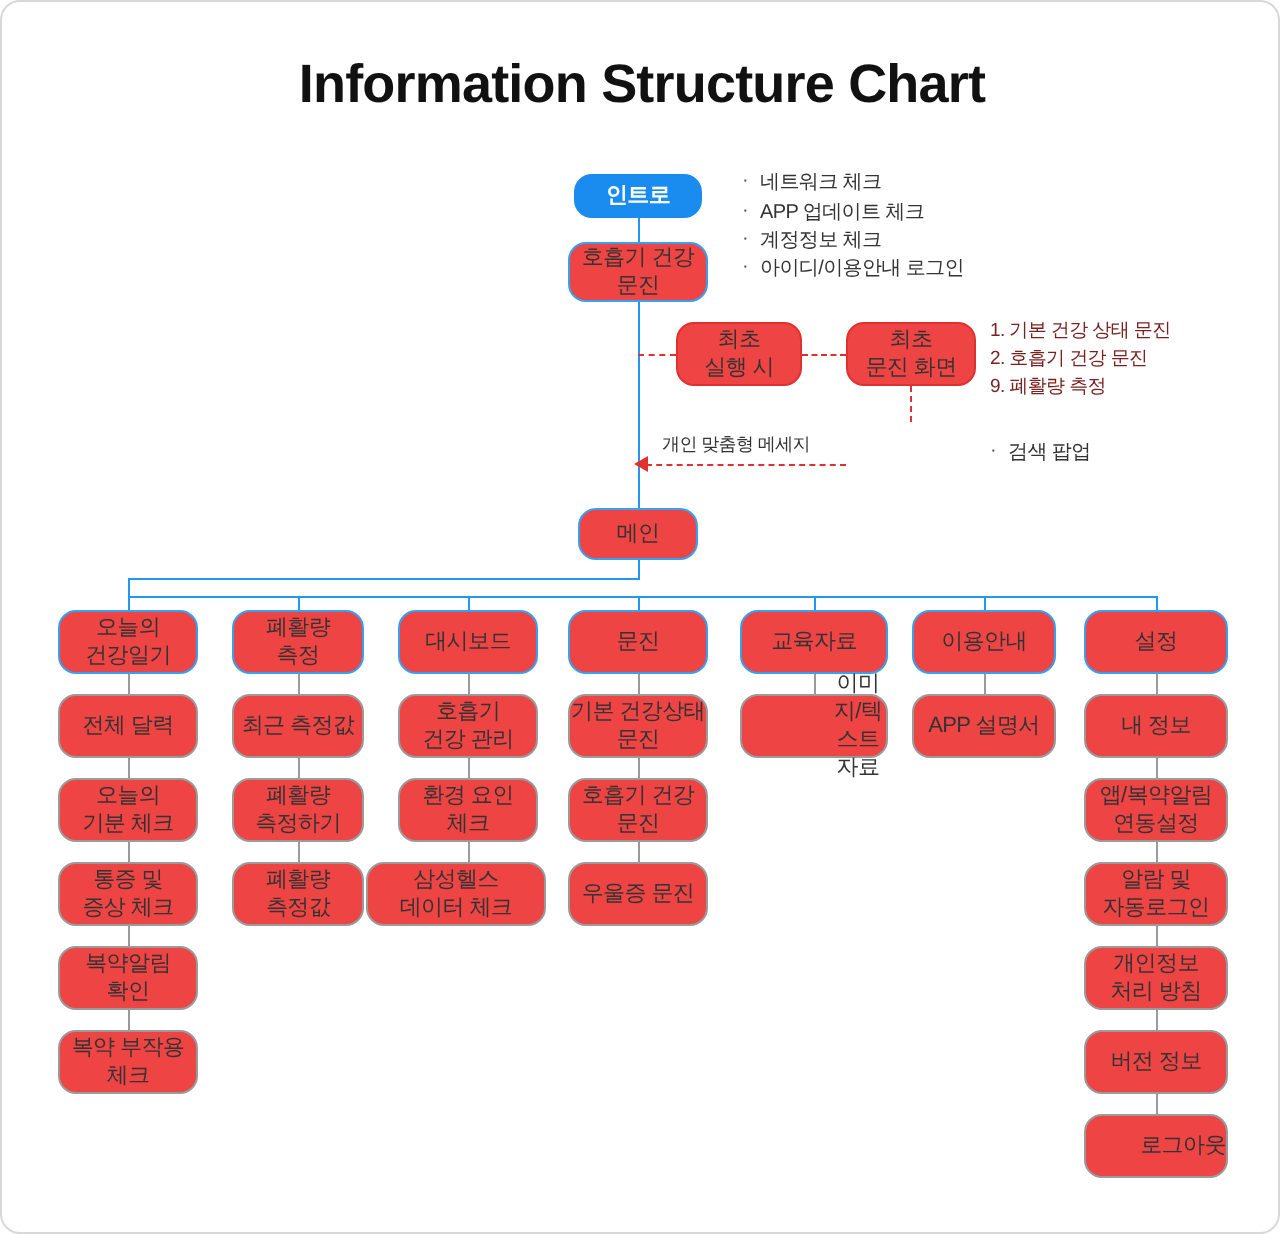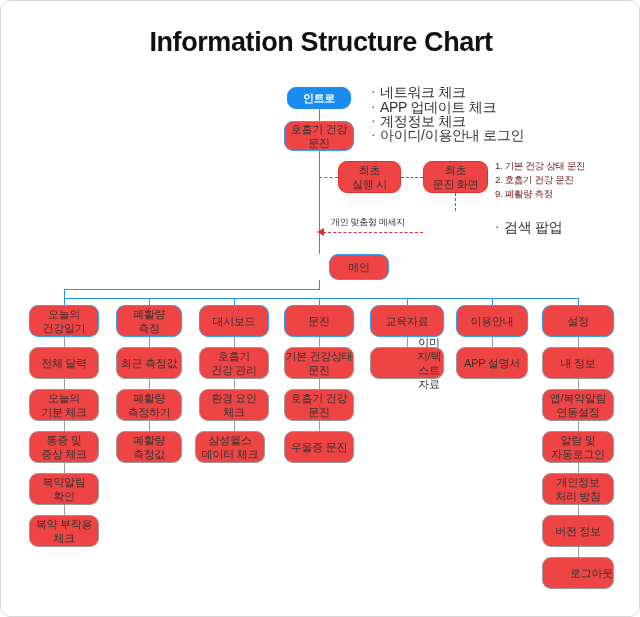--- a/index.html
+++ b/index.html
@@ -100,21 +100,21 @@
     position: absolute;
     font-size: 9.5px;
     line-height: 14px;
     letter-spacing: -0.3px;
     color: #333333;
     white-space: pre-line;
   }
   .anno.maroon { color: #7a2020; }
   .bullets {
     position: absolute;
-    font-size: 14px;
+    font-size: 10px;
     line-height: 14.5px;
     letter-spacing: -0.3px;
     color: #333333;
     list-style: none;
     margin: 0;
     padding: 0;
   }
   .bullets li { position: relative; padding-left: 11px; }
   .bullets li:before {
     content: "·";
@@ -212,21 +212,21 @@
   <div class="msg-label" style="left:330px; top:215px;">개인 맞춤형 메세지</div>
 
   <div class="anno maroon" style="left:494px; top:158px;">1. 기본 건강 상태 문진
 2. 호흡기 건강 문진
 9. 폐활량 측정</div>
 
   <ul class="bullets" style="left:492px; top:219px;">
     <li>검색 팝업</li>
   </ul>
 
-  <div class="node blue" style="left:288px; top:253px; width:60px; height:26px;margin-left:40px;">메인</div>
+  <div class="node blue" style="left:288px; top:253px; width:60px; height:26px;">메인</div>
 
   <div id="tree">
       <div class="node blue" style="left: 28px; top: 304px; width: 70px; height: 32px;">오늘의
 건강일기</div>
       <div class="node gray" style="left: 28px; top: 346px; width: 70px; height: 32px;">전체 달력</div>
       <div class="node gray" style="left: 28px; top: 388px; width: 70px; height: 32px;">오늘의
 기분 체크</div>
       <div class="node gray" style="left: 28px; top: 430px; width: 70px; height: 32px;">통증 및
 증상 체크</div>
       <div class="node gray" style="left: 28px; top: 472px; width: 70px; height: 32px;">복약알림
@@ -238,21 +238,21 @@
       <div class="node gray" style="left: 115px; top: 346px; width: 66px; height: 32px;">최근 측정값</div>
       <div class="node gray" style="left: 115px; top: 388px; width: 66px; height: 32px;">폐활량
 측정하기</div>
       <div class="node gray" style="left: 115px; top: 430px; width: 66px; height: 32px;">폐활량
 측정값</div>
       <div class="node blue" style="left: 198px; top: 304px; width: 70px; height: 32px;">대시보드</div>
       <div class="node gray" style="left: 198px; top: 346px; width: 70px; height: 32px;">호흡기
 건강 관리</div>
       <div class="node gray" style="left: 198px; top: 388px; width: 70px; height: 32px;">환경 요인
 체크</div>
-      <div class="node gray" style="left: 194px; top: 430px; width: 70px; height: 32px;">삼성헬스
+      <div class="node gray" style="left: 182px; top: 430px; width: 90px; height: 32px;">삼성헬스
 데이터 체크</div>
       <div class="node blue" style="left: 283px; top: 304px; width: 70px; height: 32px;">문진</div>
       <div class="node gray" style="left: 283px; top: 346px; width: 70px; height: 32px;">기본 건강상태
 문진</div>
       <div class="node gray" style="left: 283px; top: 388px; width: 70px; height: 32px;">호흡기 건강
 문진</div>
       <div class="node gray" style="left: 283px; top: 430px; width: 70px; height: 32px;">우울증 문진</div>
       <div class="node blue" style="left: 369px; top: 304px; width: 74px; height: 32px;">교육자료</div>
       <div class="node gray" style="left: 369px; top: 346px; width: 74px; height: 32px; padding-left: 44px;">이미지/텍스트
 자료</div>

